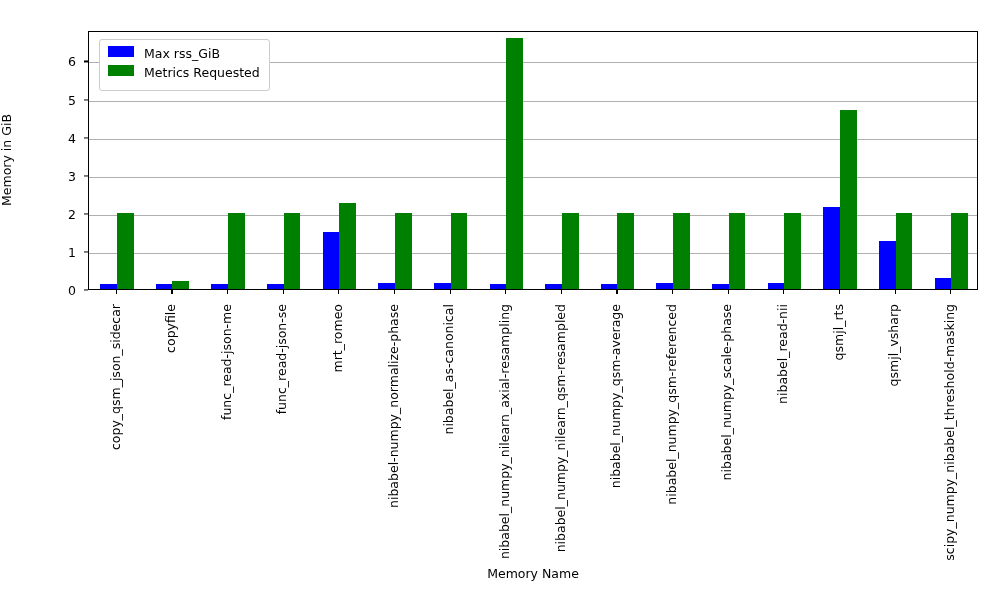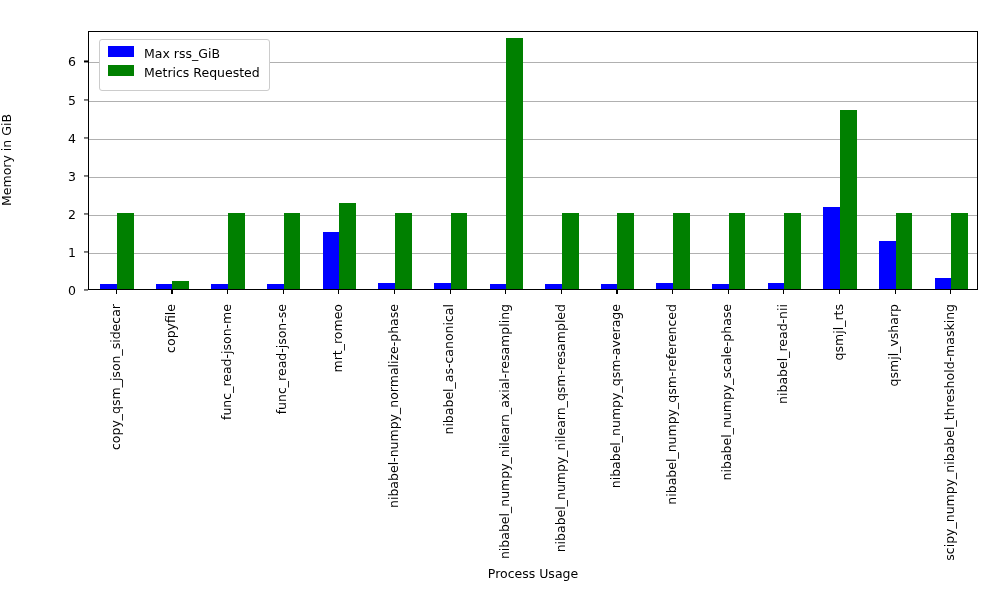--- a/index.html
+++ b/index.html
@@ -346,21 +346,21 @@
       </div>
       <div class="x-tick-mark" style="left: 806.562px;"></div>
       <div class="x-tick-label-wrap" style="left: 797.562px; width: 18px;">
         <div class="x-tick-label">qsmjl_vsharp</div>
       </div>
       <div class="x-tick-mark" style="left: 862.188px;"></div>
       <div class="x-tick-label-wrap" style="left: 853.188px; width: 18px;">
         <div class="x-tick-label">scipy_numpy_nibabel_threshold-masking</div>
       </div>
     </div>
-  <div id="x-axis-label">Process Usage</div>
+  <div id="x-axis-label">Memory Name</div>
 
   <div id="legend">
     <div class="legend-row">
       <span class="legend-swatch legend-swatch-max-rss"></span>
       <span class="legend-text">Max rss_GiB</span>
     </div>
     <div class="legend-row">
       <span class="legend-swatch legend-swatch-mem-req"></span>
       <span class="legend-text">Metrics Requested</span>
     </div>

